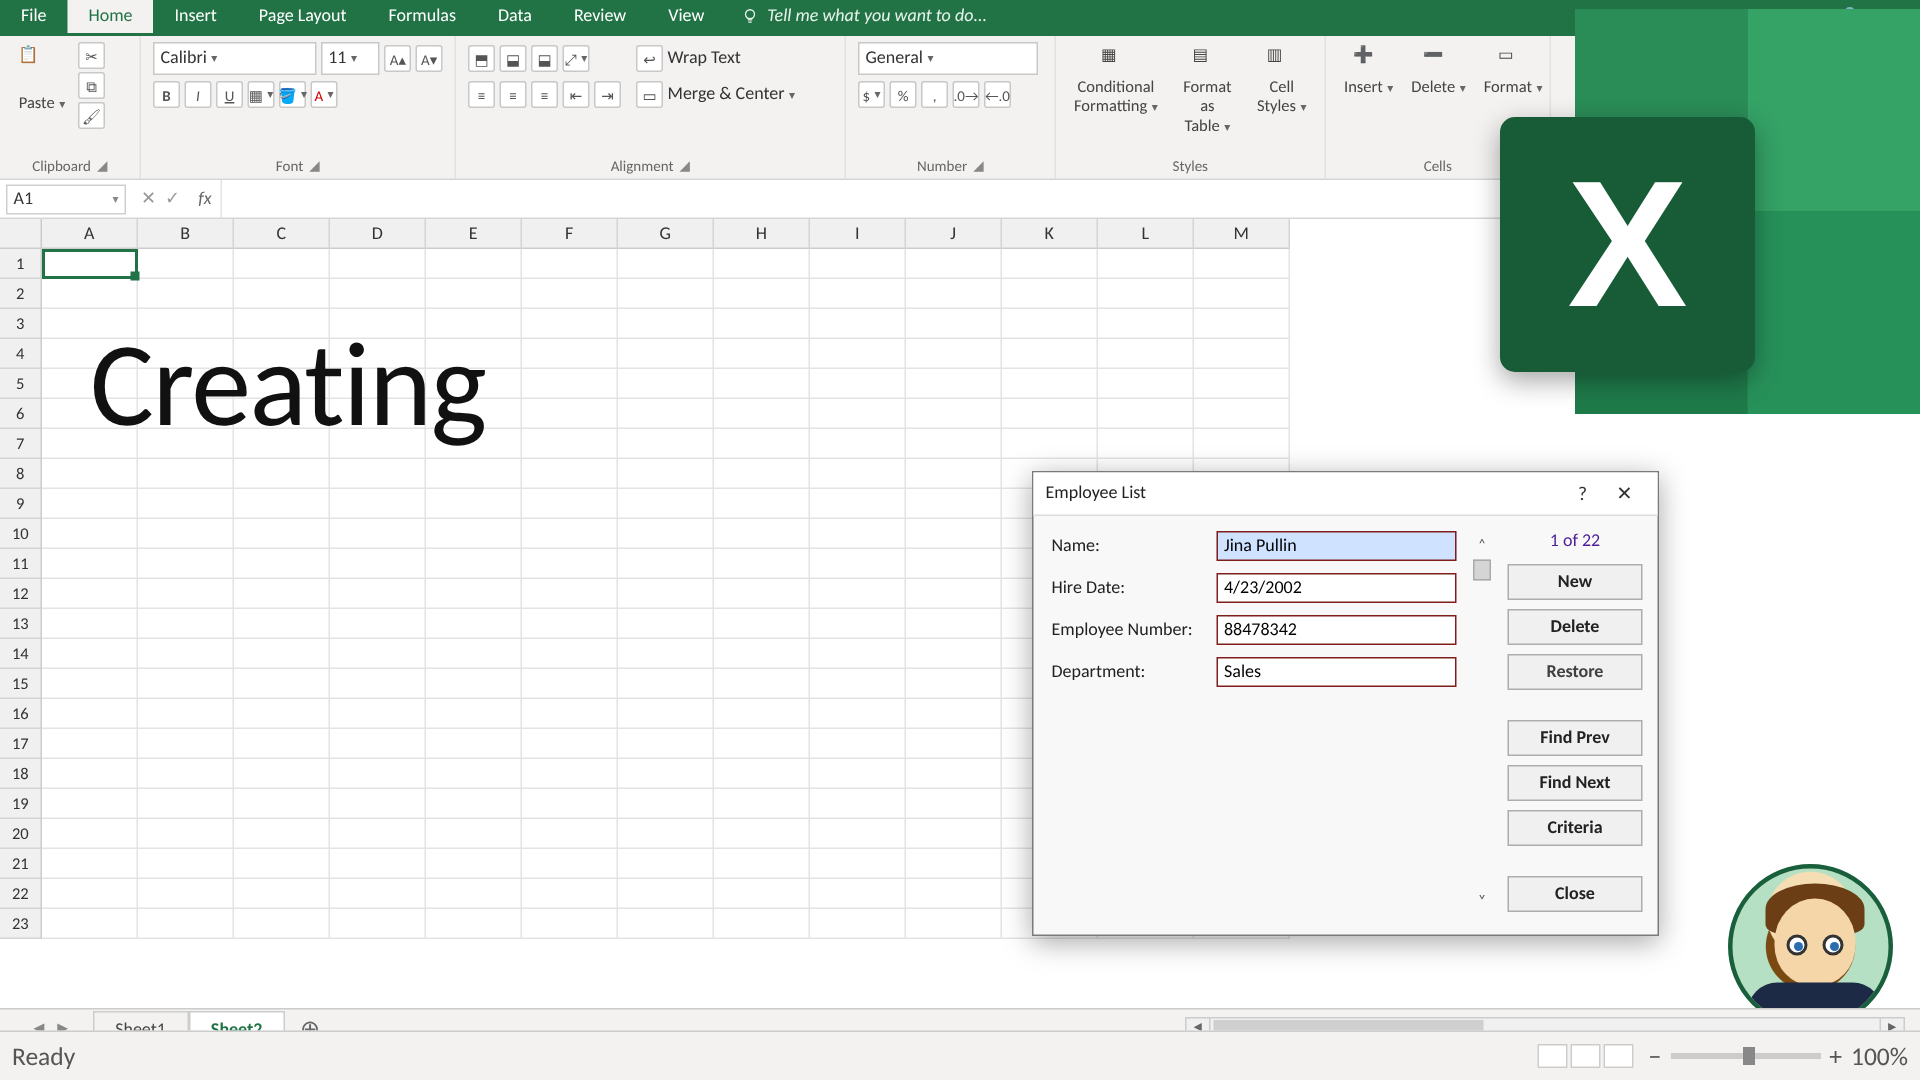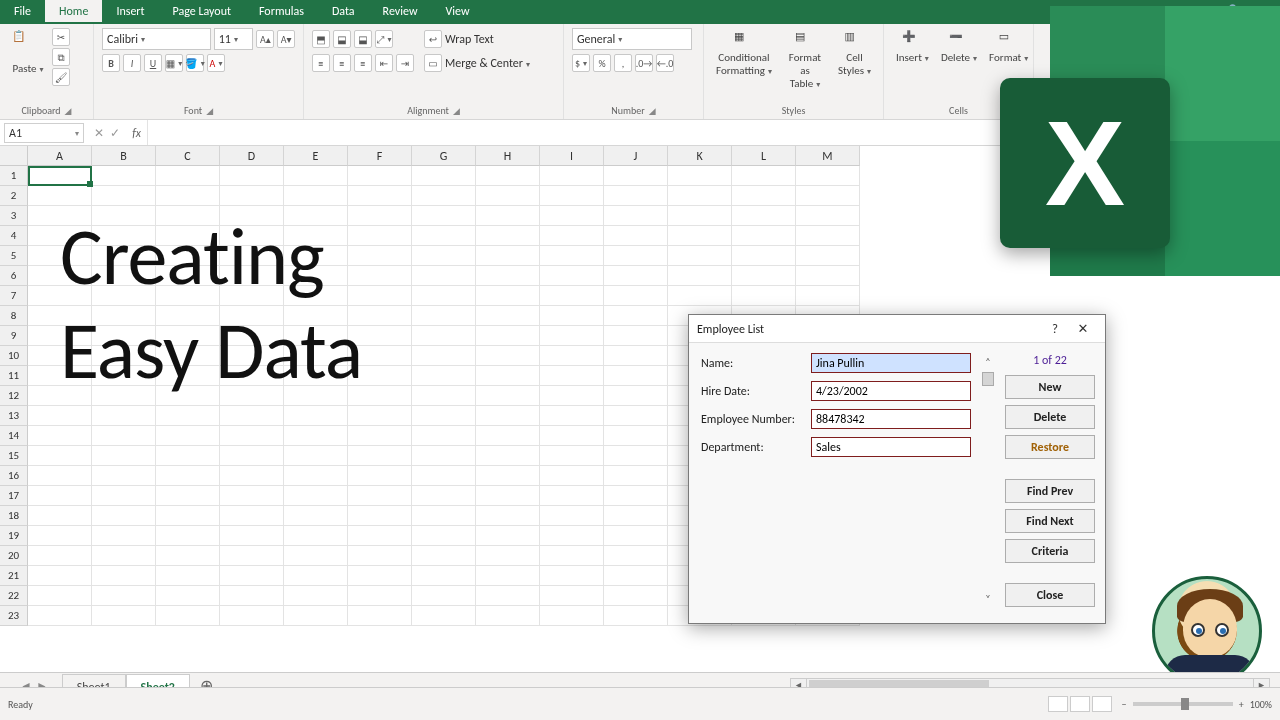--- a/index.html
+++ b/index.html
@@ -63,36 +63,36 @@
 .fld{ display:flex; align-items:center; gap:8px; margin-bottom:8px;}
 .fld label{ width:102px; color:#222; }
 .fld input{ flex:1; border:1px solid #7f1d1d; padding:2px 4px; font-size:12px; background:#fff; height:20px;}
 .fld input.hl{ background:#cfe2ff; }
 .dlg-scroll{ width:18px; display:flex; flex-direction:column; align-items:center; justify-content:space-between; padding:2px 0;}
 .dlg-scroll .arr{ font-size:10px; color:#555; }
 .dlg-scroll .thumb{ width:12px; height:14px; background:#d5d5d5; border:1px solid #aaa; margin-top:4px;}
 .dlg-right{ width:90px; display:flex; flex-direction:column; align-items:stretch; gap:6px; }
 .dlg-right .counter{ text-align:center; padding-bottom:2px; color:#4c1d95; }
 .dlg-right button{ background:#f0f0f0; border:1px solid #adadad; padding:4px 0; font-size:12px; color:#222;font-weight:bold; }
-.dlg-right button:disabled{ color:#a16207; }
+.dlg-right button:disabled{ color:#404040; }
 .dlg-right .gap{ height:8px; }
 
 
 .sheettabs{ position:absolute; left:0; bottom:22px; height:26px; width:100%; background:#f3f2f1; border-top:1px solid #ccc; display:flex; align-items:center; padding-left:20px; gap:0; font-size:12px;}
 .sheettabs .nav{ display:flex; gap:4px; color:#888; padding-right:14px;}
 .stab{ padding:5px 14px; border:1px solid #ccc; border-bottom:none; background:#f3f2f1; color:#444; position:relative; top:1px;}
 .stab.active{ background:#fff; border-bottom:1px solid #fff; color:#217346; font-weight:600;}
 .addsheet{ padding:4px 10px; color:#666; font-size:16px; }
 .hscroll{ margin-left:auto; width:480px; height:16px; background:#f0f0f0; border:1px solid #ccc; position:relative; margin-right:10px;}
 .hscroll .lth, .hscroll .rth{ position:absolute; top:0; width:16px; height:14px; text-align:center; font-size:9px; color:#666;}
 .hscroll .lth{left:0; border-right:1px solid #ccc;} .hscroll .rth{right:0; border-left:1px solid #ccc;}
 .hscroll .th{ position:absolute; left:18px; top:1px; height:12px; width:180px; background:#cfcfcf;}
 
 
-.statusbar{ position:absolute; left:0; bottom:0; height:22px; width:100%; background:#f3f2f1; border-top:1px solid #ccc; display:flex; align-items:center; font-size:10px; color:#555; padding:16px 8px;}
+.statusbar{ position:absolute; left:0; bottom:0; height:22px; width:100%; background:#f3f2f1; border-top:1px solid #ccc; display:flex; align-items:center; font-size:17px; color:#555; padding:16px 8px;}
 .statusbar .sp{flex:1;}
 .viewbtns{ display:flex; gap:2px; margin-right:10px;}
 .viewbtns .vb{ width:20px; height:16px; border:1px solid #ccc; background:#fff;}
 .zoom{ display:flex; align-items:center; gap:6px;}
 .zoom .track{ width:100px; height:4px; background:#ccc; position:relative;}
 .zoom .track .kn{ position:absolute; left:48px; top:-4px; width:8px; height:12px; background:#888;}
 
 
 .xlogo{ position:absolute; right:0; top:0; width:300px; height:296px; pointer-events:none;}
 .xlogo .bg1{ position:absolute; right:0; top:6px; width:230px; height:270px; background:#1e6f42; border-radius:6px;}
@@ -118,20 +118,27 @@
 
 <div class="titlebar">
   <div class="tab">File</div>
   <div class="tab active">Home</div>
   <div class="tab">Insert</div>
   <div class="tab">Page Layout</div>
   <div class="tab">Formulas</div>
   <div class="tab">Data</div>
   <div class="tab">Review</div>
   <div class="tab">View</div>
+  <div class="tellme">
+    <svg viewBox="0 0 16 16" fill="none" stroke="#e7f3eb" stroke-width="1.2">
+        <circle cx="8" cy="6" r="4"></circle>
+        <path d="M6 11h4M6.5 13h3"></path>
+      </svg>
+    <span>Tell me what you want to do...</span>
+  </div>
   <div class="share">🔗 <span>Share</span></div>
 </div>
 
 <div class="ribbon">
   <div class="group" style="width:94px">
     <div class="group-body">
       <div class="bigbtn">
         <span class="icn">📋</span>
         <span class="drop">Paste</span>
       </div>
@@ -667,21 +674,20 @@
         <div class="cell"></div>
         <div class="cell"></div>
         <div class="cell"></div>
       </div>
     </div>
   <div class="sel-cell"></div>
 </div>
 
 <div class="overlay-title">
   <div>Creating</div>
-  <div>Easy Data</div>
 </div>
 
 <div class="dialog">
   <div class="dlg-titlebar">
     <span class="t">Employee List</span>
     <span class="sp"></span>
     <span class="wbtn">?</span>
     <span class="wbtn">✕</span>
   </div>
   <div class="dlg-body">

